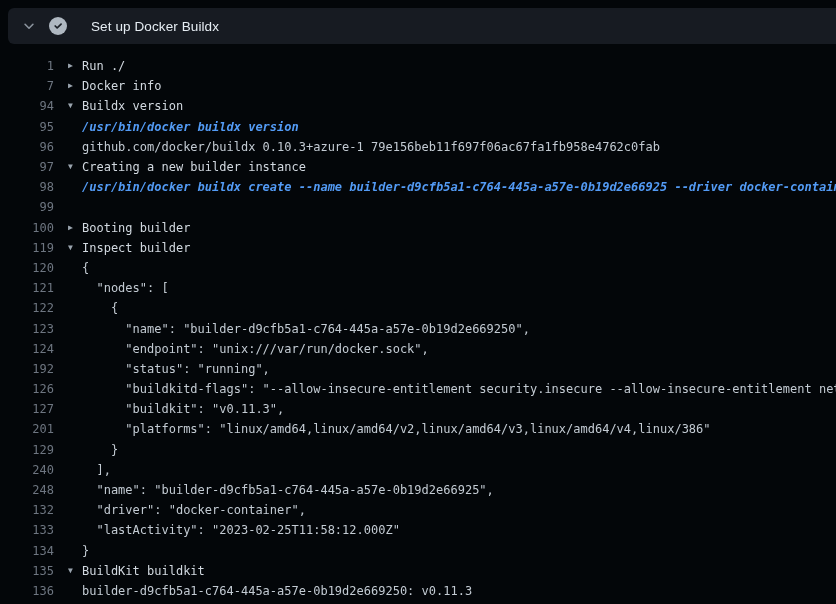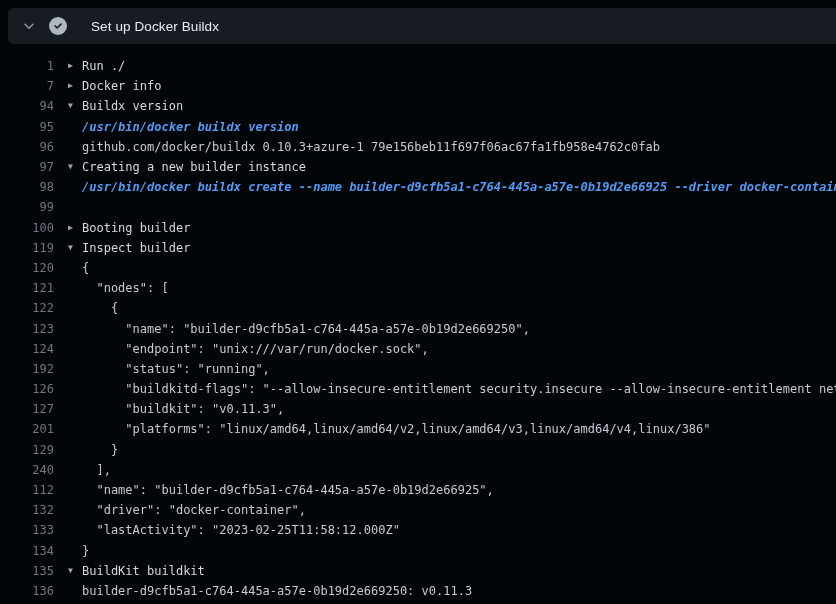--- a/index.html
+++ b/index.html
@@ -194,21 +194,21 @@
     <span class="ln">129</span>
     <span class="lc output">    }</span>
   </div>
 
   <div class="line">
     <span class="ln">240</span>
     <span class="lc output">  ],</span>
   </div>
 
   <div class="line">
-    <span class="ln">112</span>
+    <span class="ln">248</span>
     <span class="lc output">  "name": "builder-d9cfb5a1-c764-445a-a57e-0b19d2e66925",</span>
   </div>
 
   <div class="line">
     <span class="ln">132</span>
     <span class="lc output">  "driver": "docker-container",</span>
   </div>
 
   <div class="line">
     <span class="ln">133</span>

